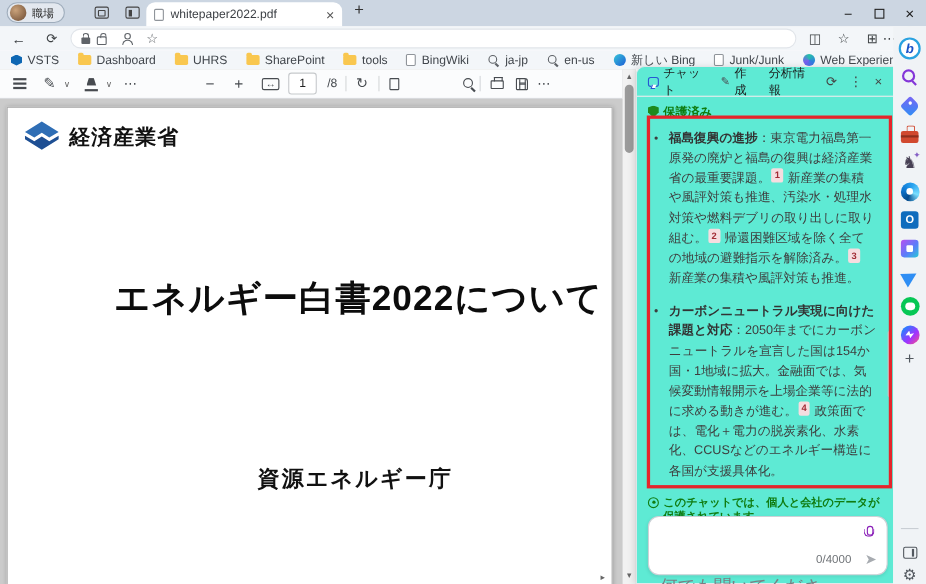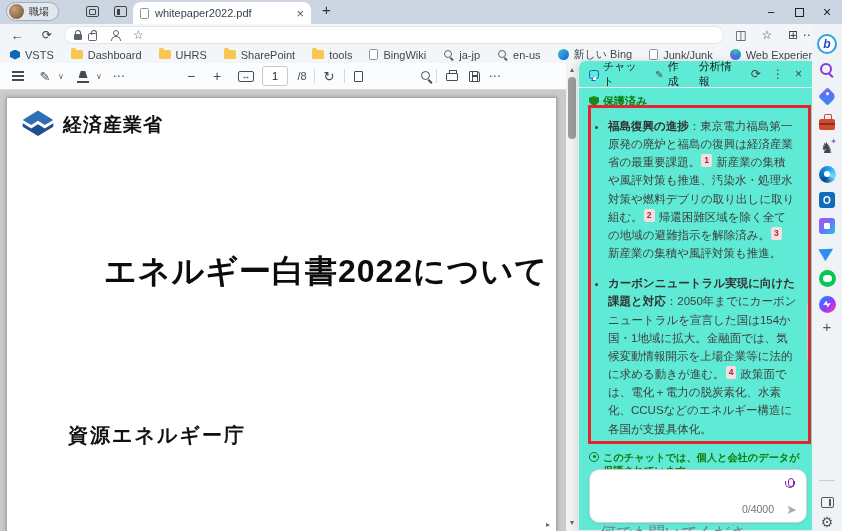--- a/index.html
+++ b/index.html
@@ -91,21 +91,21 @@
   .mag{position:relative;width:13px;height:13px;}
   .mag::before{content:"";position:absolute;left:1px;top:1px;width:7px;height:7px;border:1.7px solid #474b50;border-radius:50%;}
   .mag::after{content:"";position:absolute;left:9.5px;top:9.5px;width:4.5px;height:2px;background:#474b50;transform:rotate(45deg);transform-origin:0 0;}
 
   .pdf-body{position:absolute;left:0;top:27px;right:12px;bottom:0;overflow:hidden;}
   .page-sheet{position:absolute;left:6px;top:7px;width:551px;height:520px;background:#fff;border:1px solid #a9a9a9;box-shadow:0 0 4px rgba(0,0,0,.25);}
   .logo{position:absolute;left:14px;top:10px;display:flex;align-items:center;gap:8px;}
   .logo-text{font-size:19px;font-weight:600;color:#111;letter-spacing:1px;}
   .p-title{position:absolute;left:64px;width:510px;top:152px;text-align:center;font-size:32px;font-weight:800;color:#0c0c0c;letter-spacing:1px;white-space:nowrap;}
   .p-date{position:absolute;left:61px;width:510px;top:292px;text-align:center;font-size:20px;font-weight:bold;color:#111;letter-spacing:2px;}
-  .p-agency{position:absolute;left:61px;width:510px;top:324px;text-align:left;font-size:20px;font-weight:bold;color:#111;letter-spacing:2px;}
+  .p-agency{position:absolute;left:61px;width:510px;top:324px;text-align:center;font-size:20px;font-weight:bold;color:#111;letter-spacing:2px;}
 
   .vscroll{position:absolute;right:0;top:0;width:12px;bottom:0;background:#f2f2f2;}
   .vthumb{position:absolute;left:2px;right:2px;top:14px;height:62px;background:#9b9b9b;border-radius:4px;}
   .varrow{position:absolute;left:0;right:0;text-align:center;font-size:8px;color:#666;}
   .va-up{top:2px;}.va-down{bottom:4px;}
   .harrow{position:absolute;left:546px;bottom:2px;font-size:8px;color:#666;}
 
   
   .sidebar{position:absolute;left:578px;top:60px;width:234px;bottom:0;background:#5eead4;border:1px solid #e4e6e8;border-right:none;border-radius:8px 0 0 0;box-shadow:-2px 0 6px rgba(0,0,0,.1);text-decoration:underline;}
   .sb-header{position:absolute;left:0;right:0;top:0;height:27px;border-bottom:1px solid #ededed;display:flex;align-items:center;padding:0 10px;gap:13px;font-size:11px;color:#1b1b1b;}

